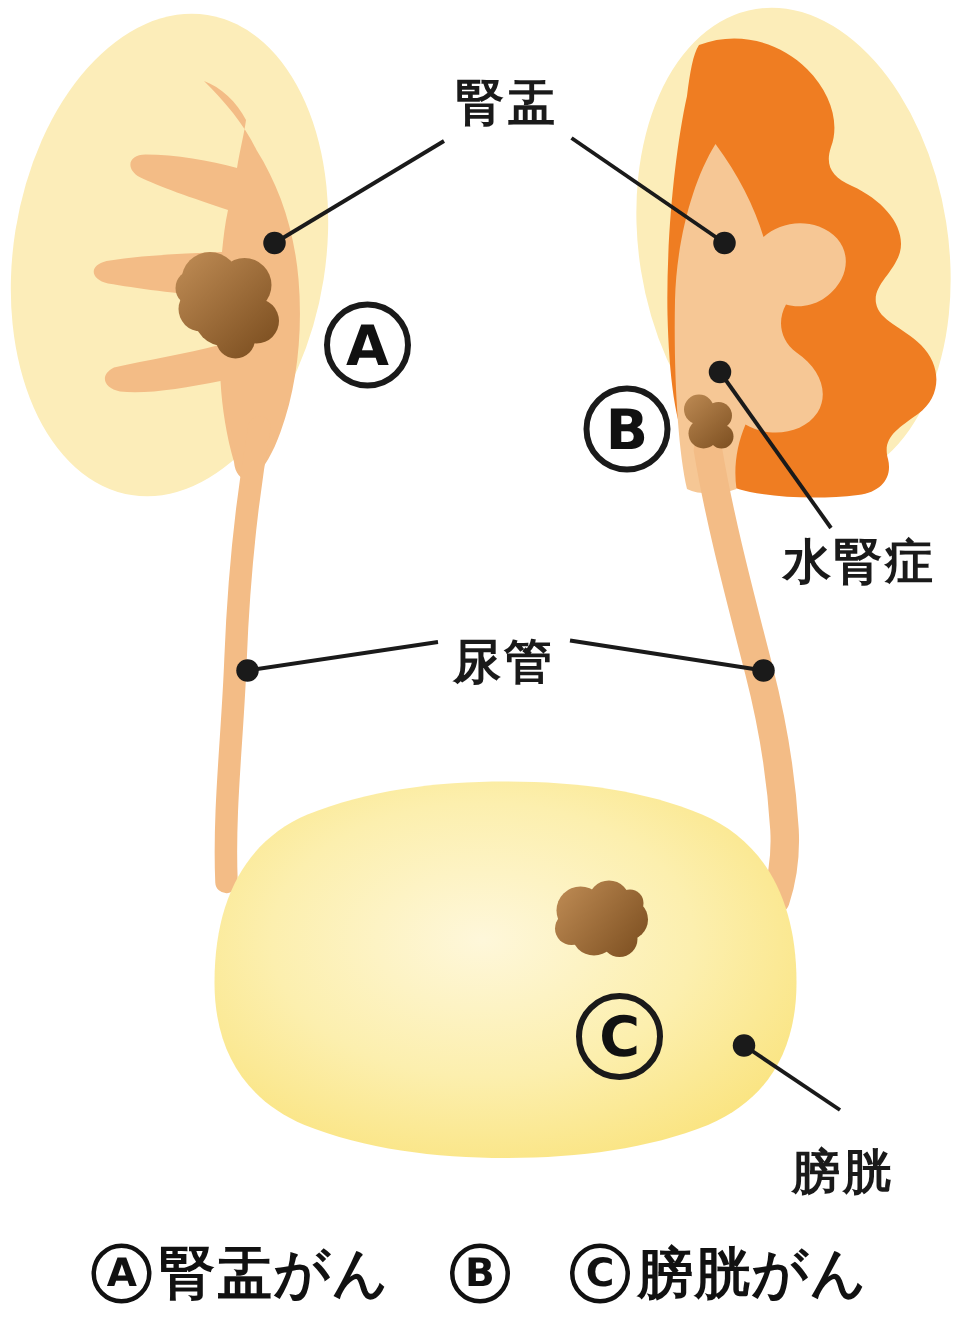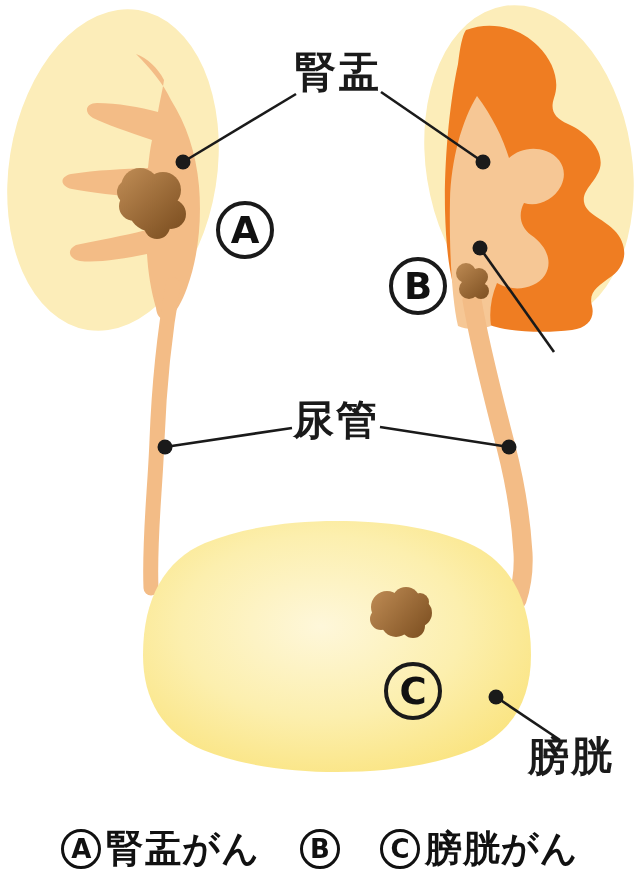--- a/index.html
+++ b/index.html
@@ -1,21 +1,21 @@
 <!DOCTYPE html>
 <html><head>
 <meta charset="utf-8">
 <style>
   html,body{margin:0;padding:0;background:#ffffff;}
   body{width:640px;height:879px;font-family:"DejaVu Sans","Liberation Sans",sans-serif;}
   .stage{position:relative;width:640px;height:879px;background:#fff;overflow:hidden;}
   svg.art{position:absolute;left:0;top:0;}
   .pline{stroke:#1a1a1a;stroke-width:2.6;fill:none;}
   .pdot{fill:#1a1a1a;}
-  .label{position:absolute;color:#1a1a1a;font-weight:800;font-size:41px;line-height:1;letter-spacing:2px;white-space:nowrap;}
+  .label{position:absolute;color:#1a1a1a;font-weight:800;font-size:32px;line-height:1;letter-spacing:2px;white-space:nowrap;}
   .label.centered{transform:translateX(-50%);}
   .marker-circle{position:absolute;box-sizing:border-box;width:58px;height:58px;border:4px solid #1a1a1a;border-radius:50%;background:transparent;display:flex;align-items:center;justify-content:center;font-size:37px;font-weight:800;color:#111;}
   .legend{position:absolute;left:0;top:824px;width:640px;display:flex;justify-content:center;align-items:center;gap:40px;}
   .legend-item{display:flex;align-items:center;gap:5px;}
   .legend-circle{box-sizing:border-box;width:40px;height:40px;border:3.5px solid #111;border-radius:50%;display:flex;align-items:center;justify-content:center;font-size:26px;font-weight:800;color:#111;flex:0 0 auto;}
   .legend-label{font-size:37px;font-weight:700;color:#111;letter-spacing:1px;white-space:nowrap;}
 </style>
 </head>
 <body>
 
@@ -114,22 +114,23 @@
     <line class="pline" x1="496" y1="697" x2="560" y2="740"></line>
     <circle class="pdot" cx="183" cy="162" r="7.5"></circle>
     <circle class="pdot" cx="483" cy="162" r="7.5"></circle>
     <circle class="pdot" cx="480" cy="248" r="7.5"></circle>
     <circle class="pdot" cx="165" cy="447" r="7.5"></circle>
     <circle class="pdot" cx="509" cy="447" r="7.5"></circle>
     <circle class="pdot" cx="496" cy="697" r="7.5"></circle>
   </svg>
 
   <div class="label centered" style="left:338px;top:52px;">腎盂</div>
-  <div class="label centered" style="left:336px;top:400px;">尿管</div>
-  <div class="label" style="left:528px;top:736px;">膀胱</div>
+  <div class="label" style="left:522px;top:358px;">水腎症</div>
+  <div class="label centered" style="left:336px;top:425px;">尿管</div>
+  <div class="label" style="left:528px;top:765px;">膀胱</div>
 
   <div class="marker-circle" style="left:216px;top:201px;">
       <span>A</span>
     </div>
   <div class="marker-circle" style="left:389px;top:257px;">
       <span>B</span>
     </div>
   <div class="marker-circle" style="left:384px;top:662px;">
       <span>C</span>
     </div>

